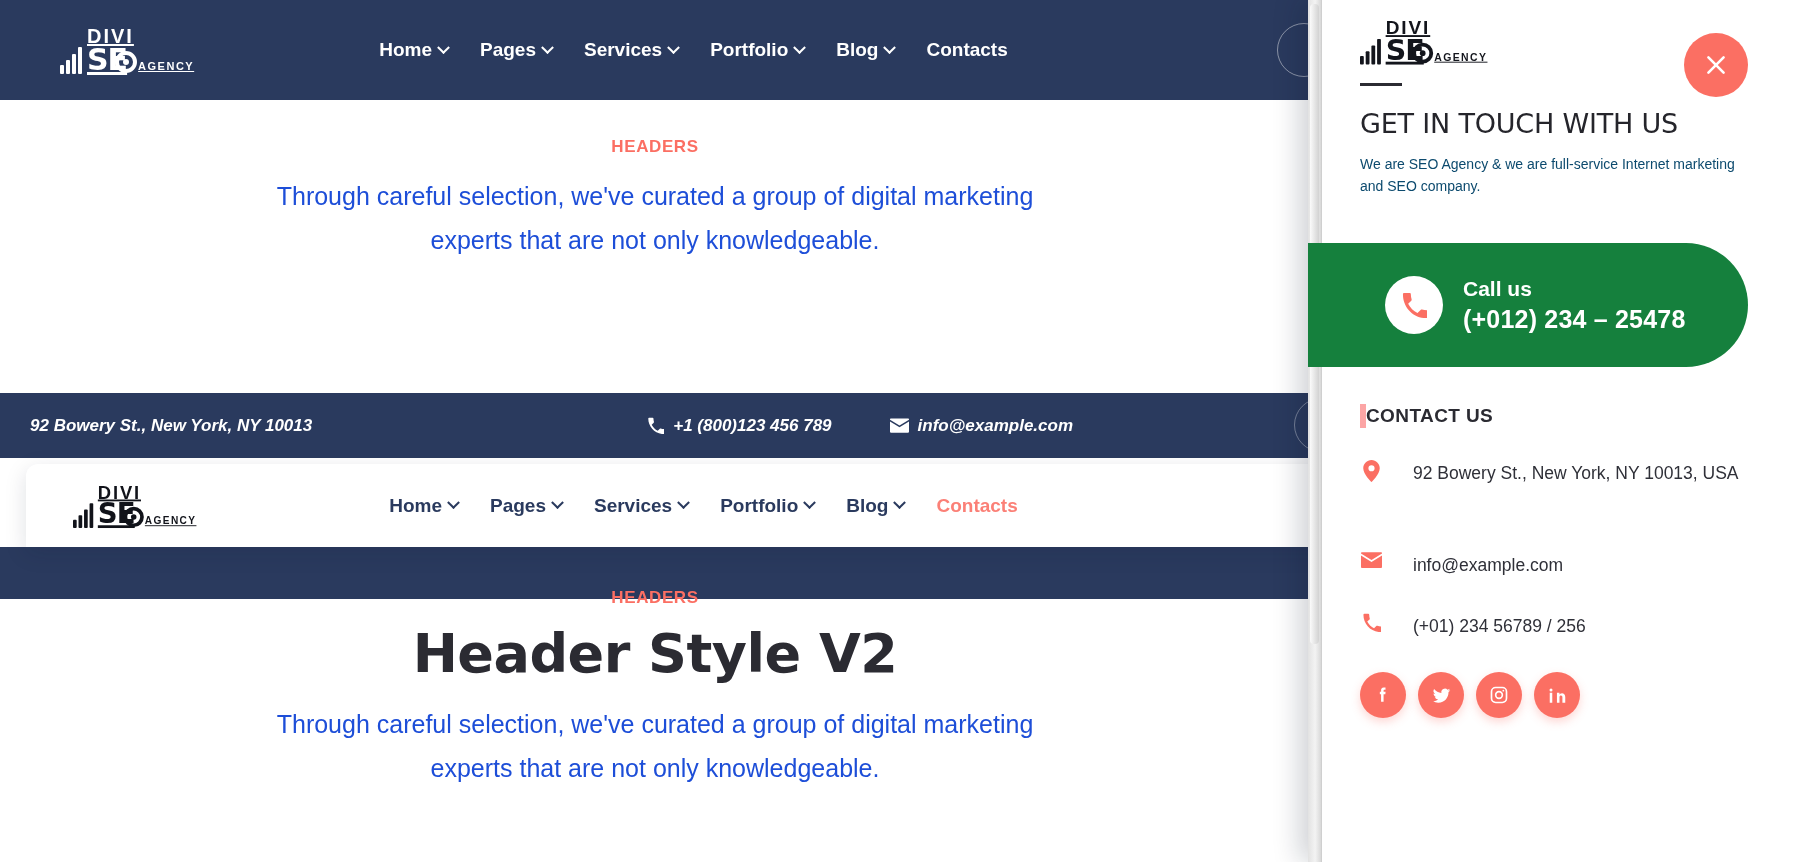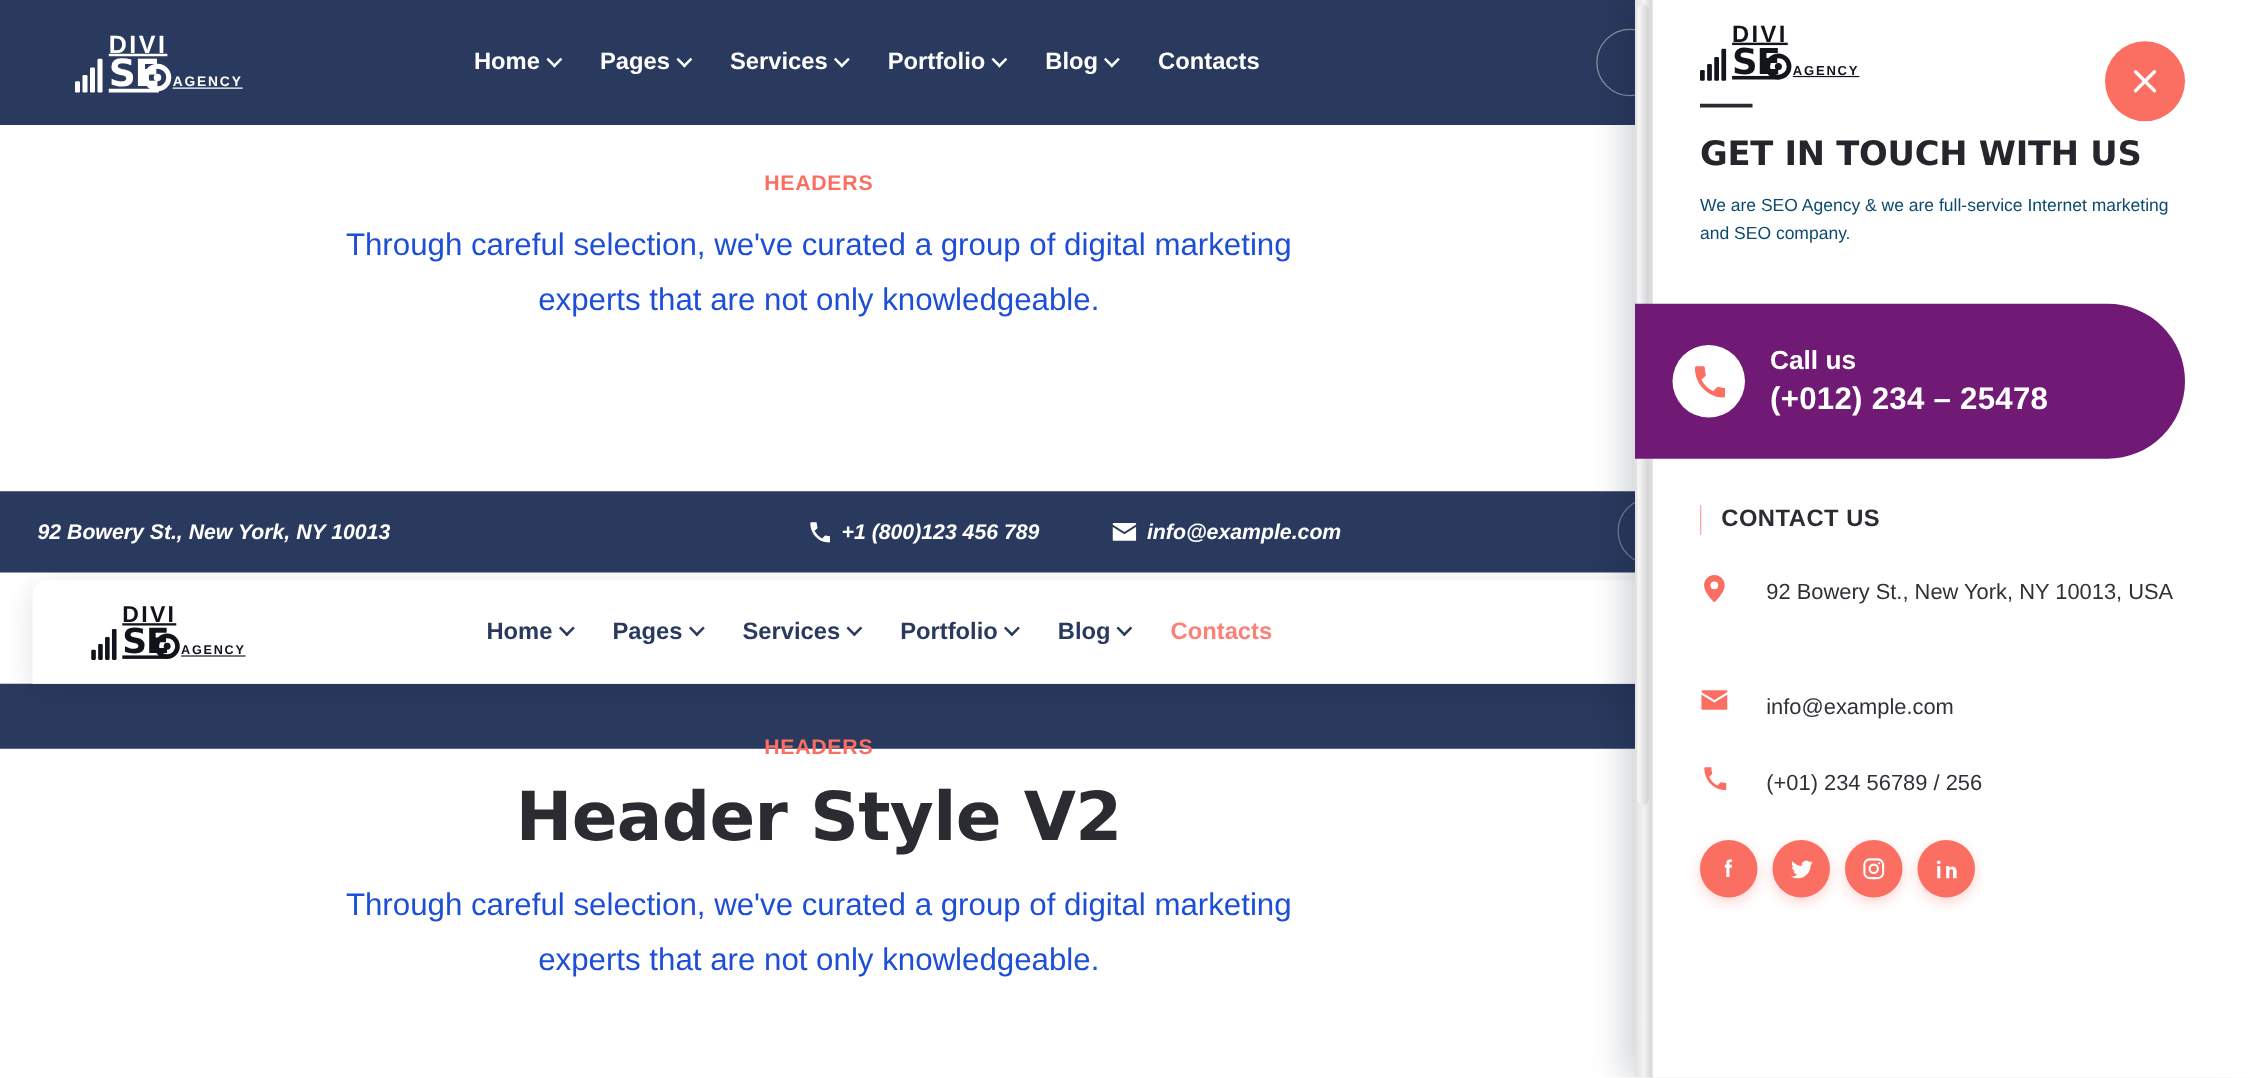--- a/index.html
+++ b/index.html
@@ -102,42 +102,42 @@
     background:linear-gradient(to right,#e2e2e2,#f3f3f3 55%,#d8d8d8);
     border-right:1px solid #cfcfcf;
   }
   .panel-scroll .thumb{
     position:absolute; left:2px; top:4px; width:9px; height:640px;
     background:linear-gradient(to right,#fbfbfb,#d2d2d2); border-radius:4px;
   }
   .panel .logo { color:#13151c; margin-top:18px; transform:scale(.95); transform-origin:left top;}
   .panel .rule { width:42px; height:3px; background:#2b2b32; margin:16px 0 0; }
   .panel h2 {
-    font-size:27px; font-weight:700; color:#25252b; letter-spacing:-.2px;
+    font-size:27px; font-weight:400; color:#25252b; letter-spacing:-.2px;
     margin-top:22px; font-family:"DejaVu Sans", sans-serif;
   }
   .panel .intro { font-size:14px; line-height:1.58; color:#0c4a6e; margin-top:14px; }
 
   .callbox {
     position:absolute; left:0; top:243px; width:440px; height:124px;
-    background:#701a75; border-radius:0 62px 62px 0;
-    display:flex; align-items:center; color:#fff;
+    background:#15803d; border-radius:0 62px 62px 0;
+    display:flex; align-items:center; color:#fff;padding-left:47px;
   }
   .callbox .circ {
     width:58px; height:58px; border-radius:50%; background:#fff; margin-left:30px;
     display:flex; align-items:center; justify-content:center; color:#fb6f63; flex:none;
   }
   .callbox .txt { margin-left:20px; }
   .callbox .lbl { font-size:21px; font-weight:600; }
   .callbox .num { font-size:25px; font-weight:800; margin-top:4px; letter-spacing:.2px; }
 
   .panel h3 {
     position:absolute; left:52px; top:404px;
     font-size:19px; font-weight:600; color:#2b2b32; letter-spacing:.4px;
-    padding-left:16px; border-left:1px solid #fca5a5; line-height:1.25;
+    border-left:6px solid #fca5a5; line-height:1.25;
   }
   .cinfo { position:absolute; left:52px; width:410px; display:flex; gap:31px; }
   .cinfo .ico { color:#fb6f63; flex:none; width:22px; display:flex; justify-content:center; padding-top:2px; }
   .cinfo .val { font-size:17.5px; line-height:1.72; color:#2f3038; }
   #cinfo-address { top:458px; }
   #cinfo-email { top:550px; }
   #cinfo-phone { top:611px; }
 
   .socials { position:absolute; left:52px; top:672px; display:flex; gap:12px; }
   .socials a {

